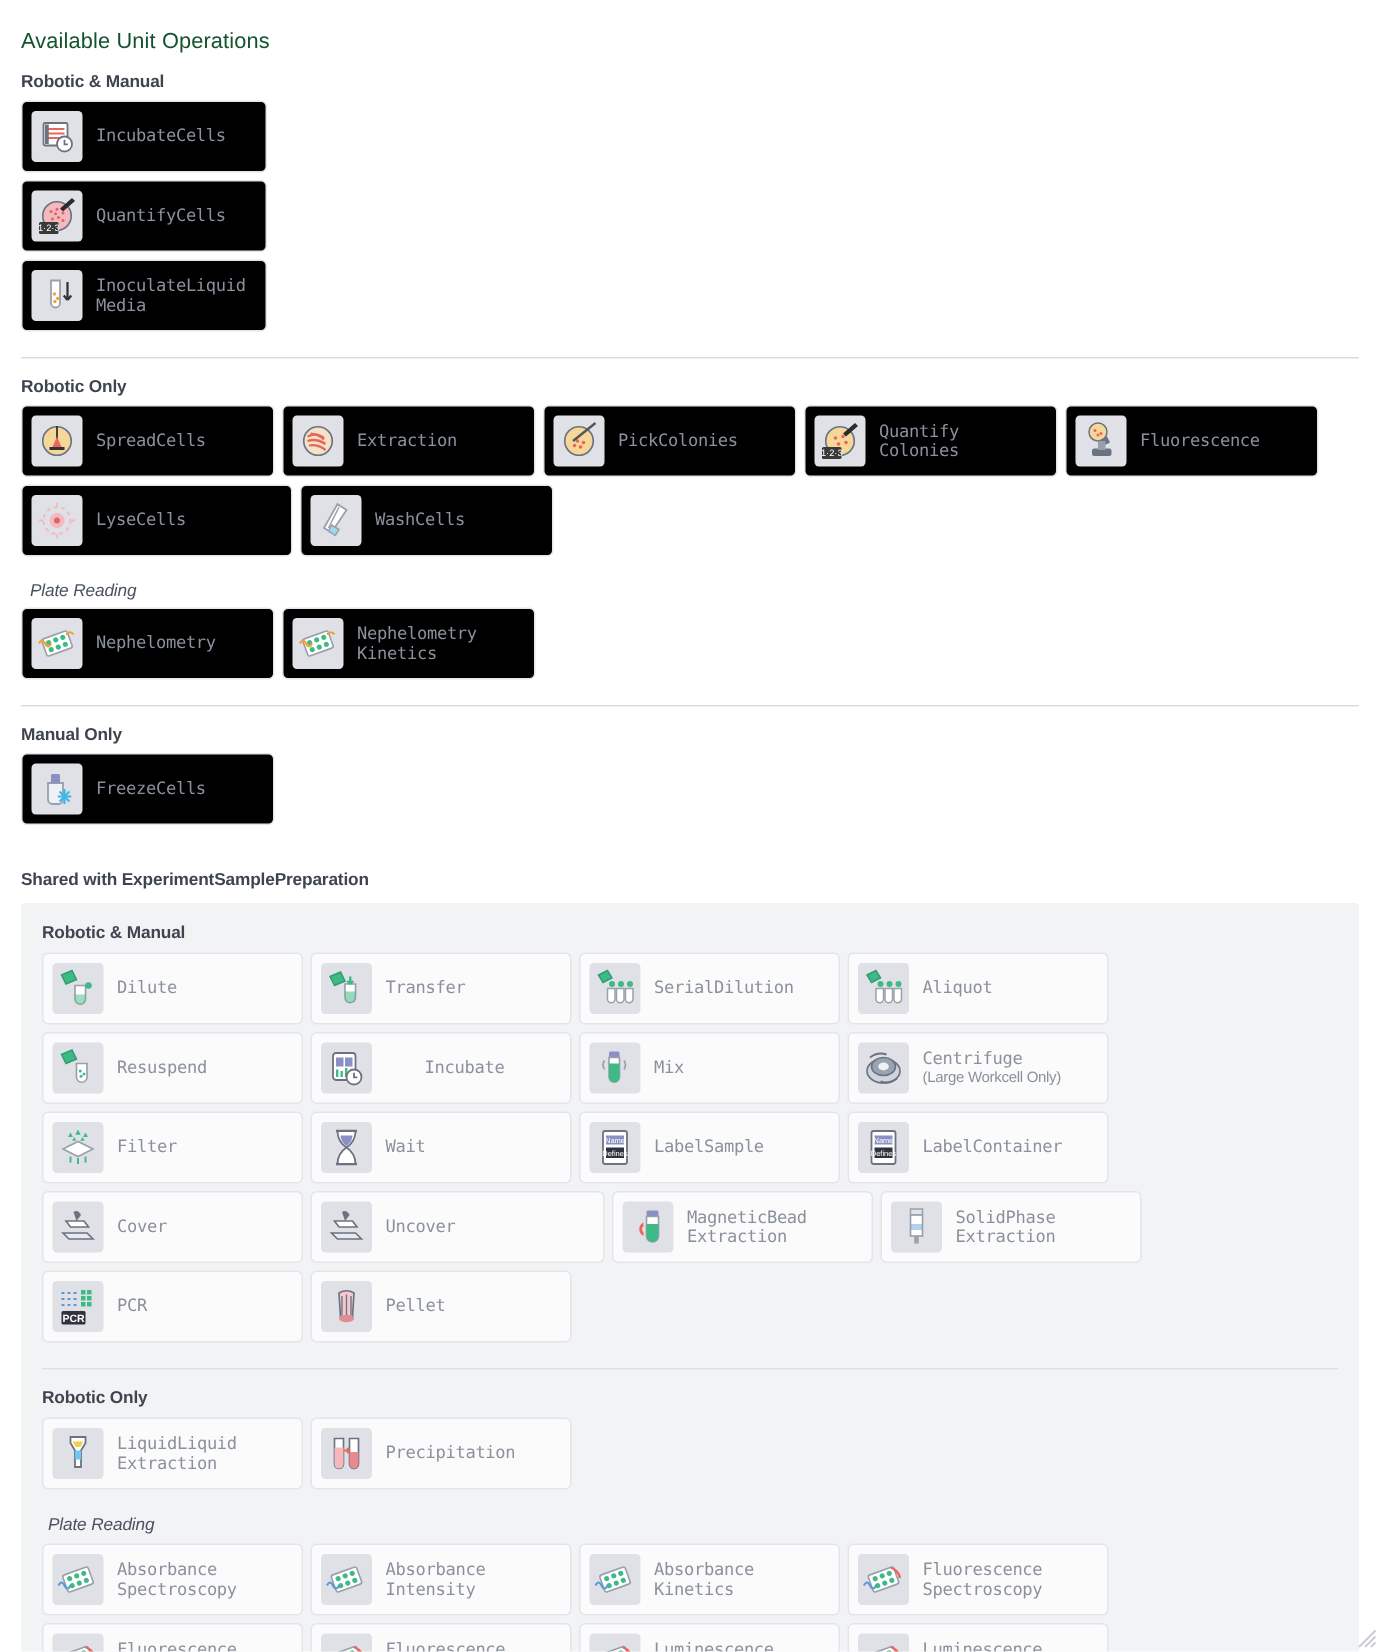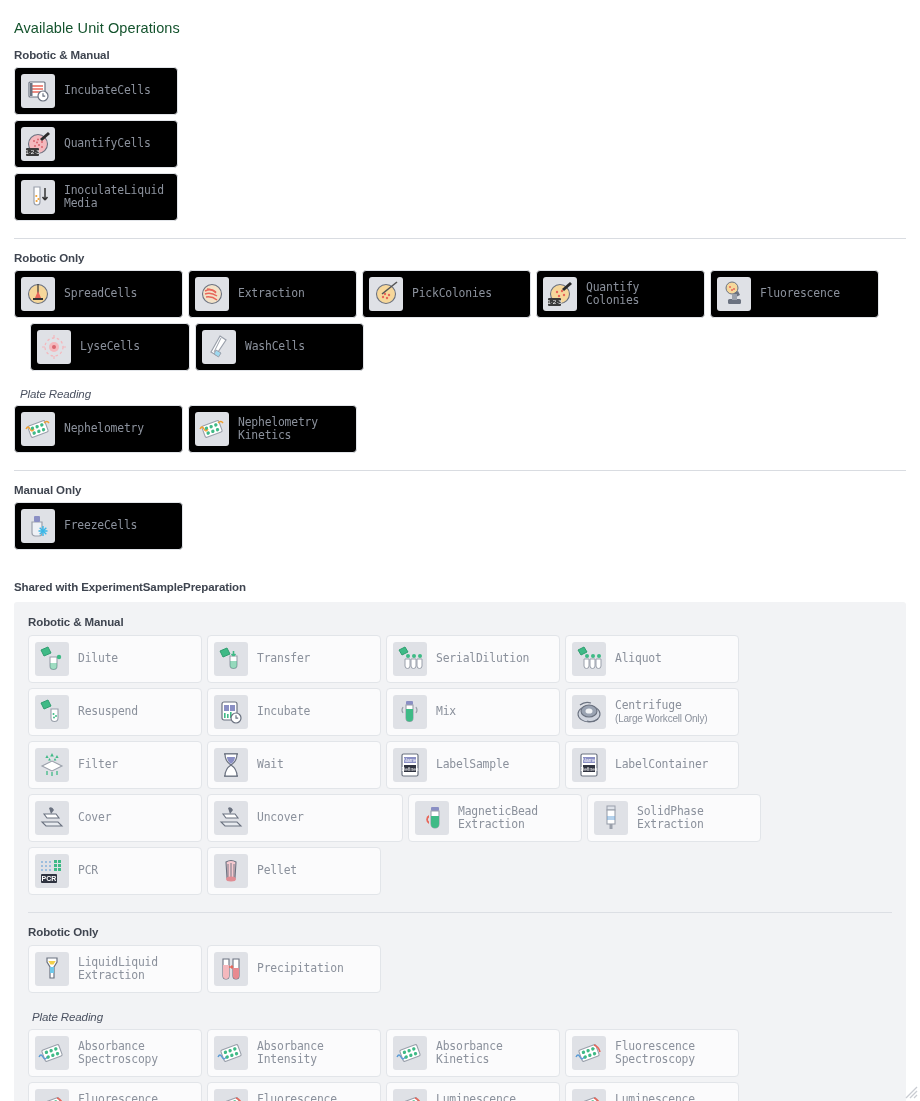--- a/index.html
+++ b/index.html
@@ -270,21 +270,21 @@
             </g>
             <path d="M14 13 l4 -2 2 4 -4 2 z" fill="#6b7280"></path>
             <rect x="8" y="19" width="13" height="5" rx="1.5" fill="#6b7280"></rect>
             <rect x="12" y="14" width="5" height="6" fill="#9aa0ab"></rect>
           </svg>
         </span>
         <span class="label-wrap">
           <span class="card-label">Fluorescence</span>
         </span>
       </div>
-      <div class="card" style="width: 160px; margin-left: 16px;">
+      <div class="card" style="width: 181px;">
         <span class="icon-box">
           <svg width="28" height="28" viewBox="0 0 28 28">
             <circle cx="14" cy="14" r="9" fill="none" stroke="#f4b8bd" stroke-width="1.3" stroke-dasharray="2.5 2.5"></circle>
             <circle cx="14" cy="14" r="5" fill="#f4b8bd"></circle>
             <circle cx="14" cy="14" r="2" fill="#d9666f"></circle>
             <g stroke="#f4b8bd" stroke-width="1.2">
               <line x1="14" y1="2" x2="14" y2="5"></line>
               <line x1="14" y1="23" x2="14" y2="26"></line>
               <line x1="2" y1="14" x2="5" y2="14"></line>
               <line x1="23" y1="14" x2="26" y2="14"></line>
@@ -462,21 +462,21 @@
               <circle cx="15.5" cy="16" r="1"></circle>
               <circle cx="18" cy="18" r="1"></circle>
               <circle cx="16" cy="19.5" r="1"></circle>
             </g>
           </svg>
         </span>
         <span class="label-wrap">
           <span class="card-label">Resuspend</span>
         </span>
       </div>
-      <div class="card" style="width: 174px;">
+      <div class="card" style="width: 174px; gap: 26px;">
         <span class="icon-box">
           <svg width="28" height="28" viewBox="0 0 28 28">
             <rect x="5" y="4" width="15" height="18" rx="2" fill="#fff" stroke="#6b7280" stroke-width="1.2"></rect>
             <rect x="7" y="7" width="5" height="6" fill="#8a8fc4"></rect>
             <rect x="13" y="7" width="5" height="6" fill="#8a8fc4"></rect>
             <g fill="#3fba86">
               <rect x="7" y="15" width="1.6" height="5"></rect>
               <rect x="10" y="16" width="1.6" height="4"></rect>
               <rect x="13" y="14" width="1.6" height="6"></rect>
               <rect x="16" y="17" width="1.6" height="3"></rect>

